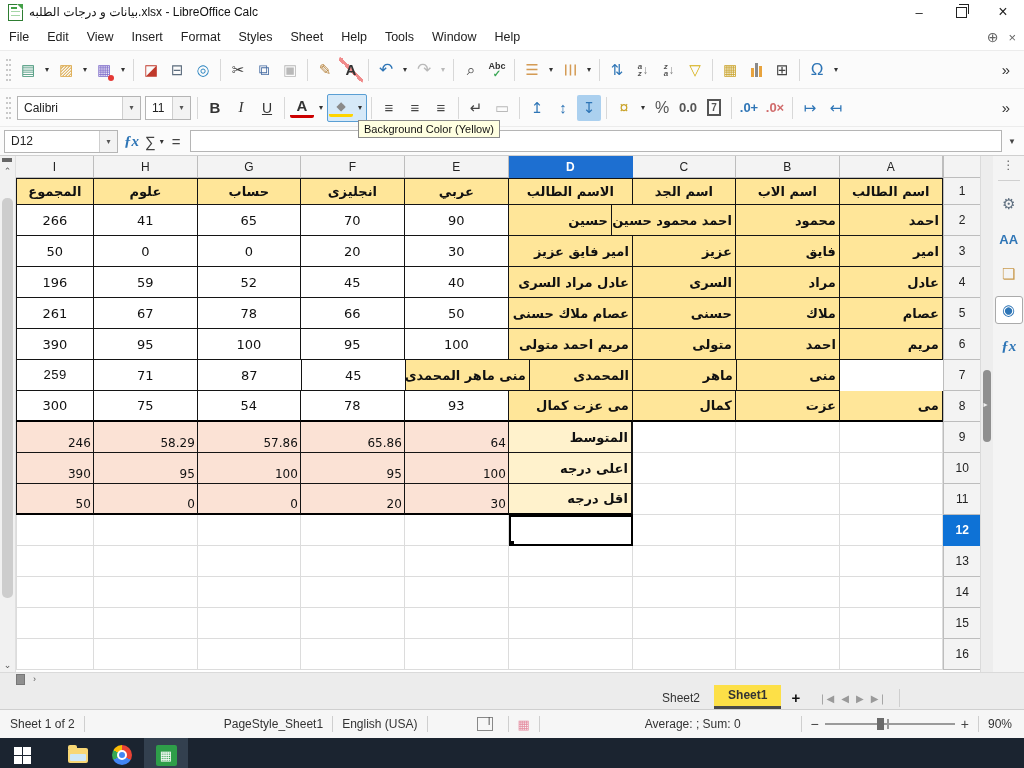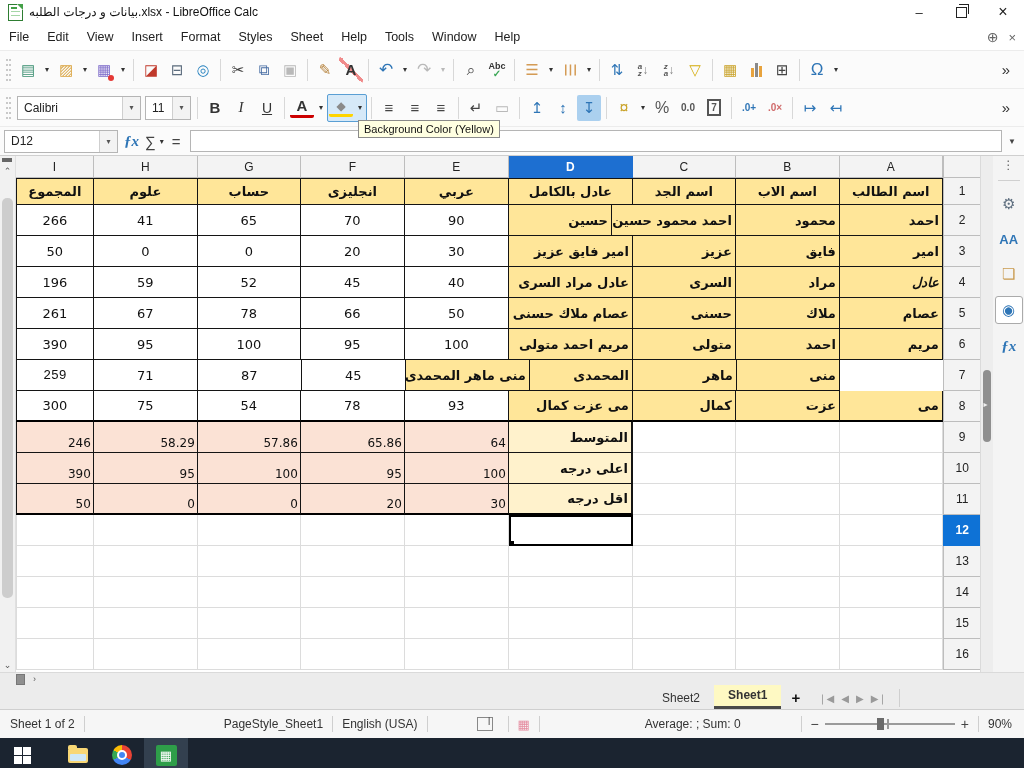--- a/index.html
+++ b/index.html
@@ -48,21 +48,21 @@
   .combo{height:22px;background:#fff;border:1px solid #b5b5b5;display:flex;align-items:center;font-size:12px;margin:0 2px;}
   .combo .cv{padding:0 6px;flex:1;}
   .combo .cbtn{width:17px;height:100%;border-left:1px solid #cfcfcf;background:#f3f3f3;display:flex;align-items:center;justify-content:center;font-size:8px;color:#555;}
   .fontA{font-weight:bold;color:#333;border-bottom:3px solid #c00;line-height:14px;height:17px;}
   .bucket{color:#8a8a8a;border-bottom:3px solid #ffd400;line-height:12px;height:16px;font-size:12px;}
   .hl{background:#d6e9f8;border:1px solid #5a9fd4;border-radius:2px;}
   .active-btn{background:#abd0ef;border-radius:2px;}
   .bold-g{font-weight:bold;font-size:15px;color:#333;}
   .ital-g{font-style:italic;font-family:"Liberation Serif",serif;font-size:15px;color:#333;}
   .und-g{text-decoration:underline;font-size:14px;color:#333;}
-  .numfmt{font-size:10px;font-weight:bold;color:#555;}
+  .numfmt{font-size:13px;font-weight:bold;color:#555;}
   .datefmt{border:2px solid #555;font-size:10px;font-weight:bold;padding:0 2px;color:#555;height:13px;line-height:13px;}
   .decadd{color:#2e75b6;} .decdel{color:#d06a6a;}
   
   .formulabar{height:28px;display:flex;align-items:center;background:#fbfbfb;border-top:1px solid #ececec;border-bottom:1px solid #cfcfcf;padding:0 4px;}
   .namebox{width:112px;height:21px;border:1px solid #b5b5b5;background:#fff;display:flex;align-items:center;font-size:12px;}
   .namebox .nv{flex:1;padding-left:6px;}
   .fx{color:#2e75b6;font-style:italic;font-weight:bold;font-family:"Liberation Serif",serif;font-size:15px;margin:0 6px;}
   .sigma{font-size:15px;color:#444;}
   .eq{font-size:15px;color:#444;margin:0 4px;}
   .fml-input{flex:1;height:20px;border:1px solid #b5b5b5;background:#fff;margin:0 6px;}
@@ -111,21 +111,21 @@
   .sb-ic{width:26px;height:26px;display:flex;align-items:center;justify-content:center;font-size:15px;margin-bottom:9px;color:#556;}
   .sb-props{color:#607080;} .sb-styles{font-size:13px;font-weight:bold;color:#2e75b6;}
   .sb-gallery{color:#c99a4e;} .sb-nav{border:1px solid #aaa;border-radius:3px;background:#fff;color:#2e75b6;}
   .sb-fx{color:#2e75b6;font-style:italic;font-weight:bold;font-family:"Liberation Serif",serif;}
   
   .hscroll{height:12px;background:#ececec;display:flex;align-items:center;border-top:1px solid #dadada;}
   .hs-thumb{width:7px;height:9px;background:#8f8f8f;margin-left:16px;border:1px solid #777;}
   .hs-arrow{font-size:9px;color:#555;margin-left:8px;}
   .tabsbar{height:24px;background:#ececec;display:flex;align-items:flex-end;font-size:12px;}
   .tab{padding:3px 14px 4px;color:#333;}
-  .tab.active{background:#fef9c3;border-bottom:3px solid #4a4a4a;font-weight:bold;}
+  .tab.active{background:#fde047;border-bottom:3px solid #4a4a4a;font-weight:bold;}
   .addtab{font-size:15px;font-weight:bold;color:#111;padding:0 10px 3px;}
   .tabnav{display:flex;gap:7px;color:#9a9a9a;font-size:10px;padding:0 8px 5px;}
   .tabspacer{width:648px;}
   .tabsbar .endsep{width:1px;height:18px;background:#cfcfcf;margin:0 4px 2px;}
   
   .statusbar{height:28px;background:#f6f6f6;border-top:1px solid #cfcfcf;display:flex;align-items:center;font-size:12px;color:#333;}
   .st-sep{width:1px;height:16px;background:#cfcfcf;margin:0 9px;}
   .selmode{width:14px;height:12px;border:1px solid #888;margin-right:6px;position:relative;}
   .selmode:after{content:"I";position:absolute;right:1px;top:-2px;font-size:10px;color:#555;}
   .savestat{color:#e58ca0;font-size:13px;}
@@ -337,21 +337,21 @@
           <div class="colhead" style="width: 104px;">B</div>
           <div class="colhead" style="width: 103px;">A</div>
         </div>
       <div id="grid">
           <div class="row" style="height: 27px;">
             <div class="c th first toprow" style="width: 78px;">المجموع</div>
             <div class="c th toprow" style="width: 104px;">علوم</div>
             <div class="c th toprow" style="width: 103px;">حساب</div>
             <div class="c th toprow" style="width: 104px;">انجليزى</div>
             <div class="c th toprow" style="width: 104px;">عربي</div>
-            <div class="c th toprow" style="width: 124px;">عادل بالكامل</div>
+            <div class="c th toprow" style="width: 124px;">الاسم الطالب</div>
             <div class="c th toprow" style="width: 103px;">اسم الجد</div>
             <div class="c th toprow" style="width: 104px;">اسم الاب</div>
             <div class="c th toprow" style="width: 103px;">اسم الطالب</div>
           </div>
           <div class="row" style="height: 31px;">
             <div class="c num first" style="width: 78px;">266</div>
             <div class="c num" style="width: 104px;">41</div>
             <div class="c num" style="width: 103px;">65</div>
             <div class="c num" style="width: 104px;">70</div>
             <div class="c num" style="width: 104px;">90</div>
@@ -373,21 +373,21 @@
           </div>
           <div class="row" style="height: 31px;">
             <div class="c num first" style="width: 78px;">196</div>
             <div class="c num" style="width: 104px;">59</div>
             <div class="c num" style="width: 103px;">52</div>
             <div class="c num" style="width: 104px;">45</div>
             <div class="c num" style="width: 104px;">40</div>
             <div class="c name" style="width: 124px;">عادل مراد السرى</div>
             <div class="c name" style="width: 103px;">السرى</div>
             <div class="c name" style="width: 104px;">مراد</div>
-            <div class="c name" style="width: 103px; font-style: italic;">عادل</div>
+            <div class="c name" style="width: 103px;">عادل</div>
           </div>
           <div class="row" style="height: 31px;">
             <div class="c num first" style="width: 78px;">261</div>
             <div class="c num" style="width: 104px;">67</div>
             <div class="c num" style="width: 103px;">78</div>
             <div class="c num" style="width: 104px;">66</div>
             <div class="c num" style="width: 104px;">50</div>
             <div class="c name" style="width: 124px;">عصام ملاك حسنى</div>
             <div class="c name" style="width: 103px;">حسنى</div>
             <div class="c name" style="width: 104px;">ملاك</div>

